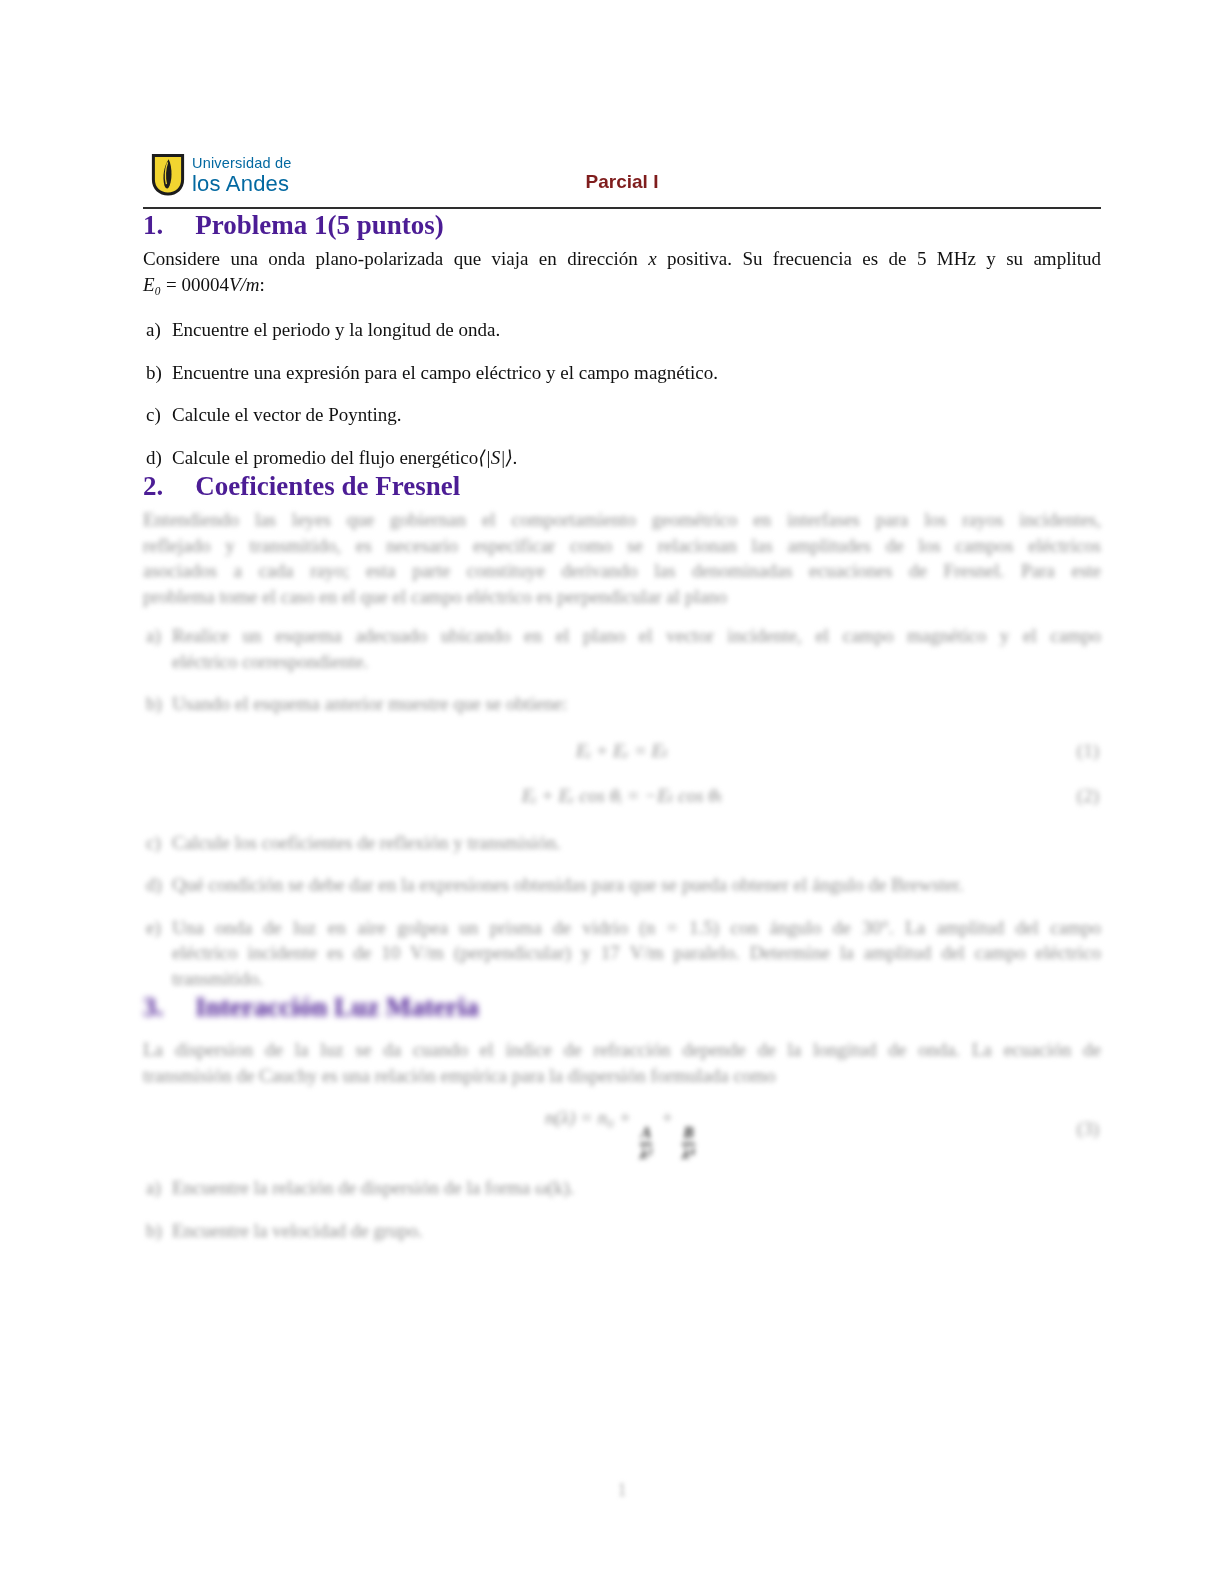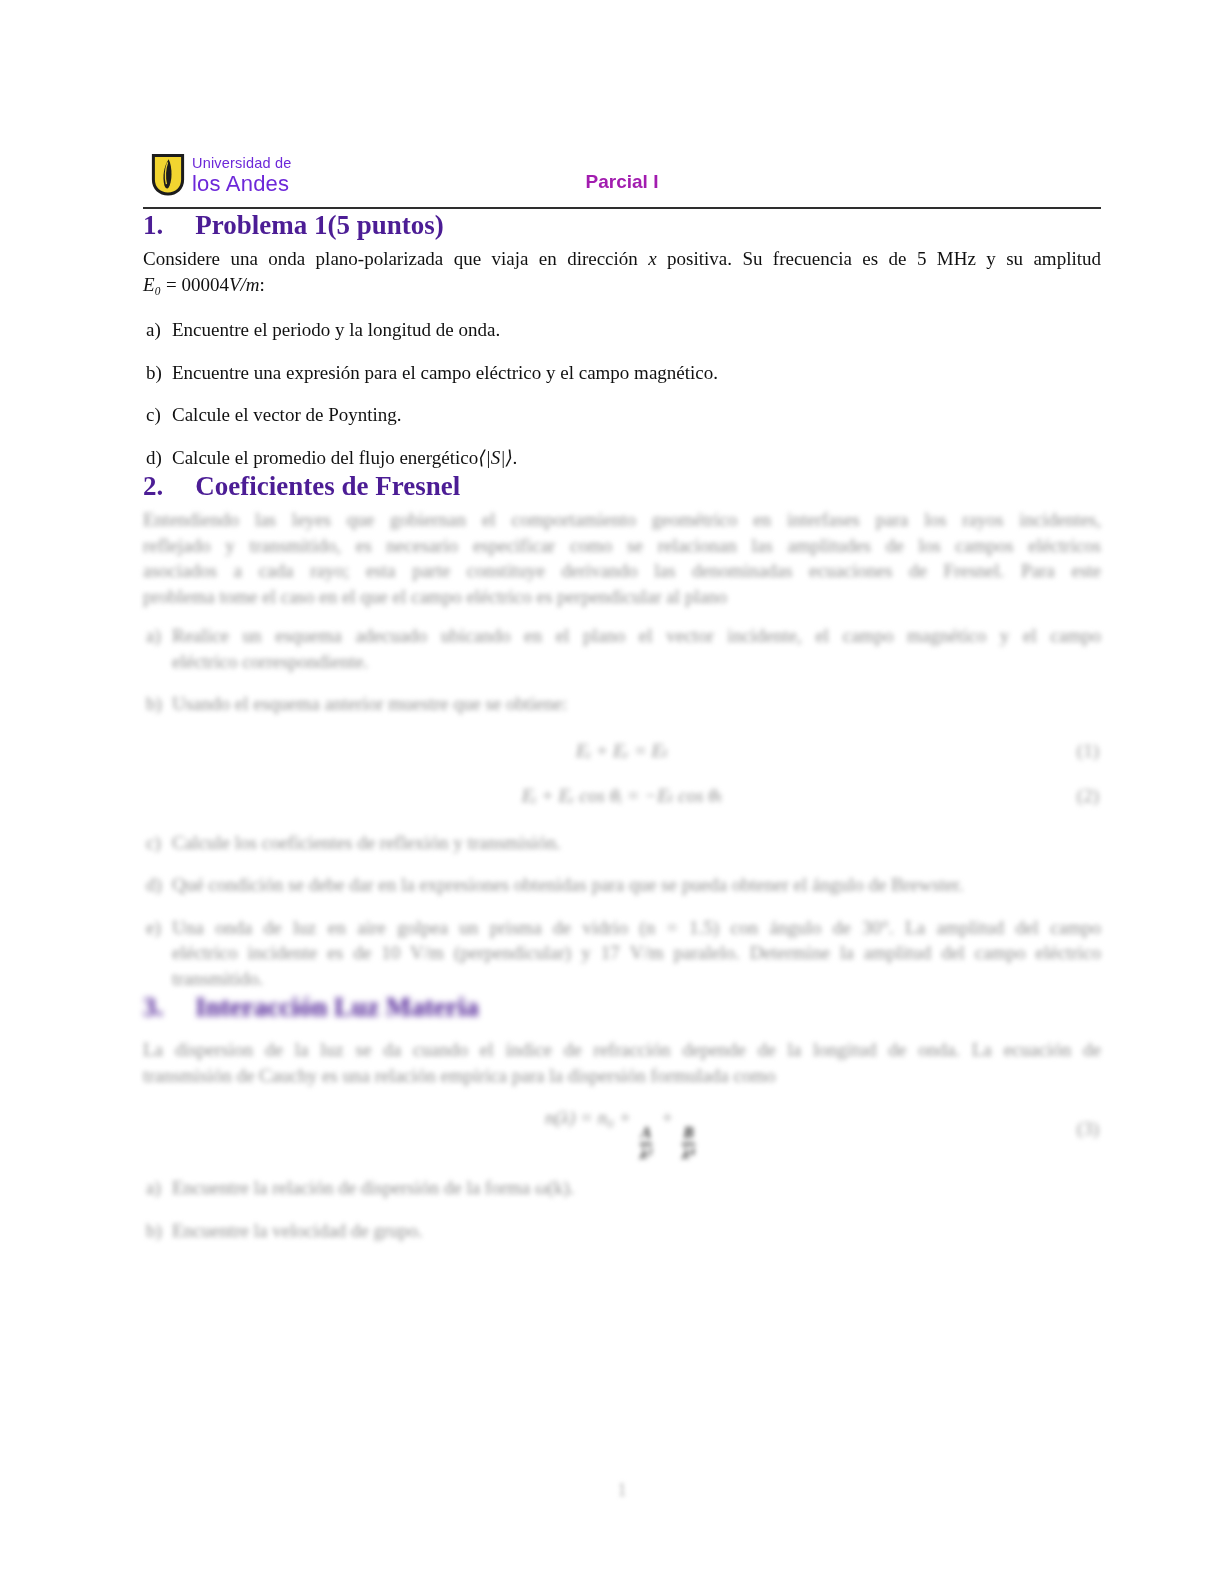--- a/index.html
+++ b/index.html
@@ -10,25 +10,25 @@
     padding:146px 123px 0 143px;
     background:#ffffff;
     font-family:"Liberation Serif","DejaVu Serif",serif;
     font-size:19px;line-height:25.5px;color:#111;
     overflow:hidden;
   }
   
   .hdr{position:relative;height:61px;border-bottom:2px solid #2e2e2e;}
   .logo{position:absolute;left:8px;top:8px;display:flex;align-items:flex-start;}
   .logo svg{display:block;}
-  .logo-text{margin-left:7px;color:#6d28d9;font-family:"Liberation Sans","DejaVu Sans",sans-serif;line-height:1;}
+  .logo-text{margin-left:7px;color:#0369a1;font-family:"Liberation Sans","DejaVu Sans",sans-serif;line-height:1;}
   .logo-l1{display:block;font-size:14.5px;letter-spacing:.2px;margin-top:2px;}
   .logo-l2{display:block;font-size:22px;font-weight:normal;letter-spacing:.2px;margin-top:2px;}
   .hdr-center{position:absolute;left:50%;transform:translateX(-50%);bottom:13px;
-    font-family:"Liberation Sans","DejaVu Sans",sans-serif;font-weight:bold;font-size:19px;color:#a21caf;}
+    font-family:"Liberation Sans","DejaVu Sans",sans-serif;font-weight:bold;font-size:19px;color:#7f1d1d;}
   .hdr-right{position:absolute;right:0;top:0;text-align:right;
     font-family:"Liberation Sans","DejaVu Sans",sans-serif;font-size:17.5px;line-height:24px;color:#111;}
   .hdr-right .date-val{font-family:"Liberation Serif","DejaVu Serif",serif;font-size:18.5px;}
   
   h2.sec{font-size:27px;line-height:33px;font-weight:bold;margin:0;color:#4c1d95;}
   .sec-num{display:inline-block;margin-right:32px;}
   .sec1-h{margin-top:46px;}
   .sec2-h{margin-top:30px;}
   .sec3-h{margin-top:34px;}
   p{margin:0;}

